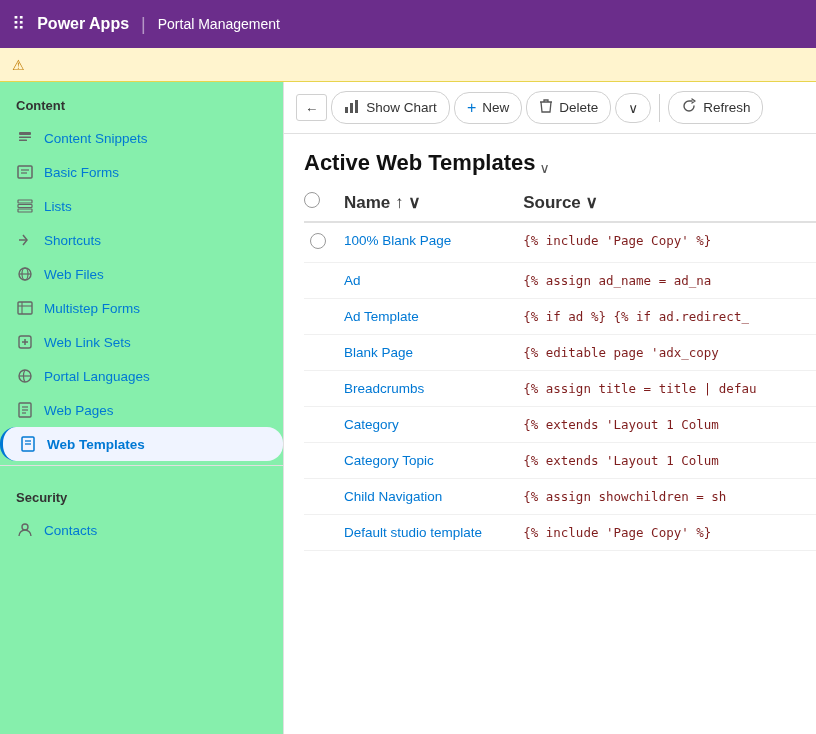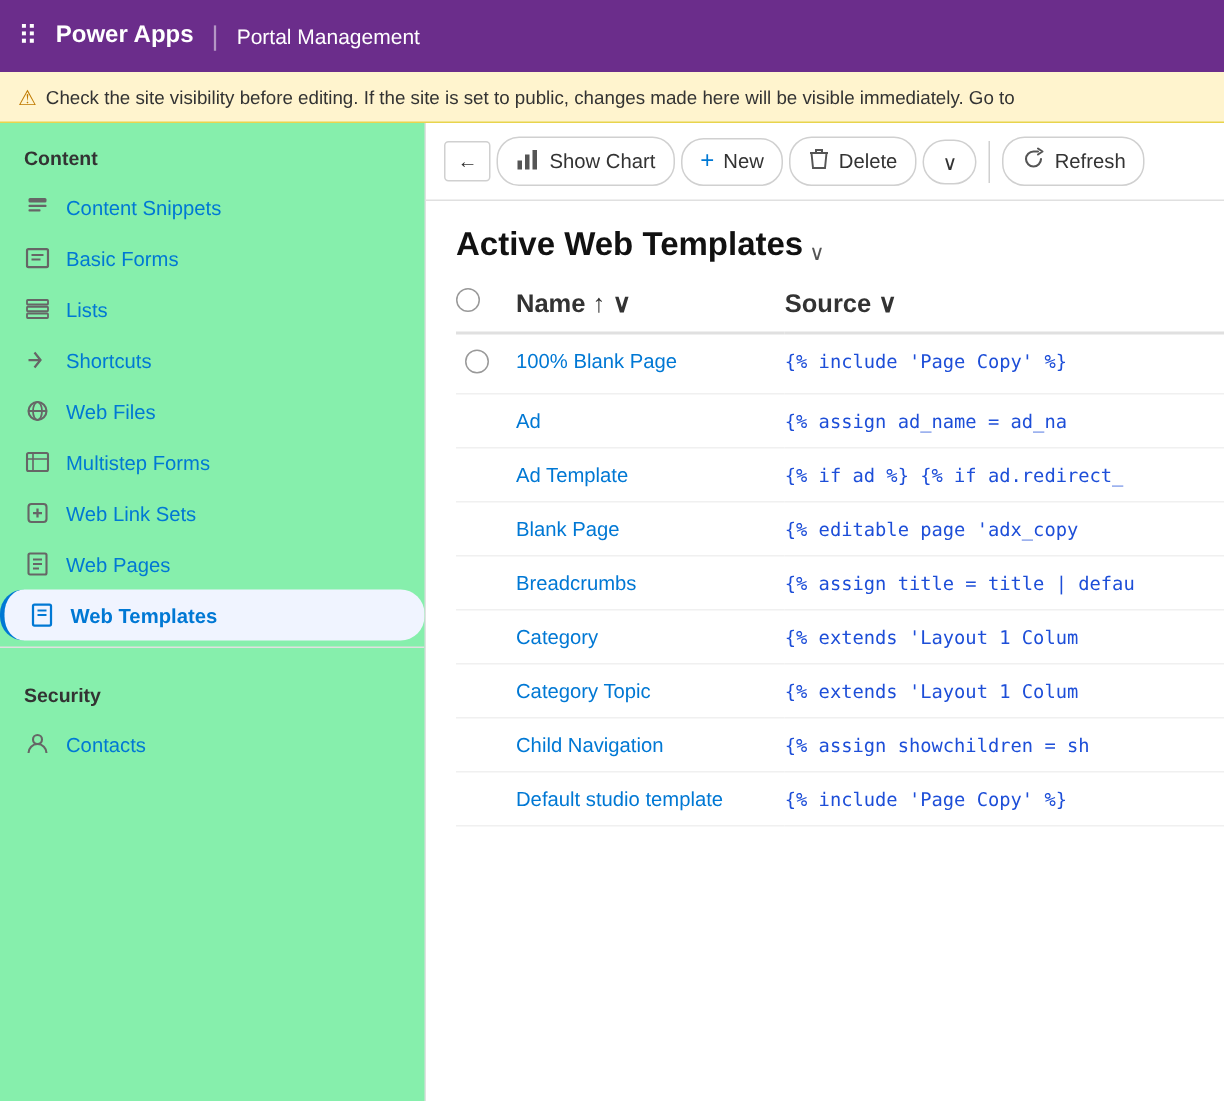--- a/index.html
+++ b/index.html
@@ -183,21 +183,21 @@
       font-size: 13.5px;
       border-bottom: 1px solid #f0f0f0;
       vertical-align: top;
     }
     .data-table td.name-cell a {
       color: #0078d4;
       text-decoration: none;
       cursor: pointer;
     }
     .data-table td.source-cell {
-      color: #1d4ed8;
+      color: #7f1d1d;
       font-family: 'Consolas', monospace;
       font-size: 12.5px;
       max-width: 300px;
       overflow: hidden;
       text-overflow: ellipsis;
       white-space: nowrap;
     }
     .row-select-col {
       width: 40px;
       text-align: center;
@@ -222,21 +222,20 @@
 
 <div class="top-header">
   <span class="app-grid-icon">⠿</span>
   <span class="app-name">Power Apps</span>
   <span class="divider">|</span>
   <span class="portal-name">Portal Management</span>
 </div>
 
 <div class="warning-bar">
   <span class="warning-icon">⚠</span>
-  <span>Check the site visibility before editing. If the site is set to public, changes made here will be visible immediately. Go to</span>
 </div>
 
 <div class="layout">
 
   <div class="sidebar">
     <div class="sidebar-section-title">Content</div>
 
     <div class="sidebar-item">
       <span class="item-icon">
         <svg width="16" height="16" viewBox="0 0 16 16" fill="none">
@@ -297,20 +296,30 @@
       <span>Multistep Forms</span>
     </div>
     <div class="sidebar-item">
       <span class="item-icon">
         <svg width="16" height="16" viewBox="0 0 16 16" fill="none">
             <path d="M5 8h6M8 5v6" stroke="#666" stroke-width="1.5"></path>
             <rect x="2" y="2" width="12" height="12" rx="2" stroke="#666" stroke-width="1.4" fill="none"></rect>
           </svg>
       </span>
       <span>Web Link Sets</span>
+    </div>
+    <div class="sidebar-item">
+      <span class="item-icon">
+        <svg width="16" height="16" viewBox="0 0 16 16" fill="none">
+            <circle cx="8" cy="8" r="6" stroke="#666" stroke-width="1.4" fill="none"></circle>
+            <path d="M8 2C6 5 6 11 8 14" stroke="#666" stroke-width="1.2" fill="none"></path>
+            <path d="M2 8h12" stroke="#666" stroke-width="1.2"></path>
+          </svg>
+      </span>
+      <span>Portal Languages</span>
     </div>
     <div class="sidebar-item">
       <span class="item-icon">
         <svg width="16" height="16" viewBox="0 0 16 16" fill="none">
             <rect x="2" y="1" width="12" height="14" rx="1" stroke="#666" stroke-width="1.4" fill="none"></rect>
             <line x1="5" y1="5" x2="11" y2="5" stroke="#666" stroke-width="1.2"></line>
             <line x1="5" y1="8" x2="11" y2="8" stroke="#666" stroke-width="1.2"></line>
             <line x1="5" y1="11" x2="9" y2="11" stroke="#666" stroke-width="1.2"></line>
           </svg>
       </span>

